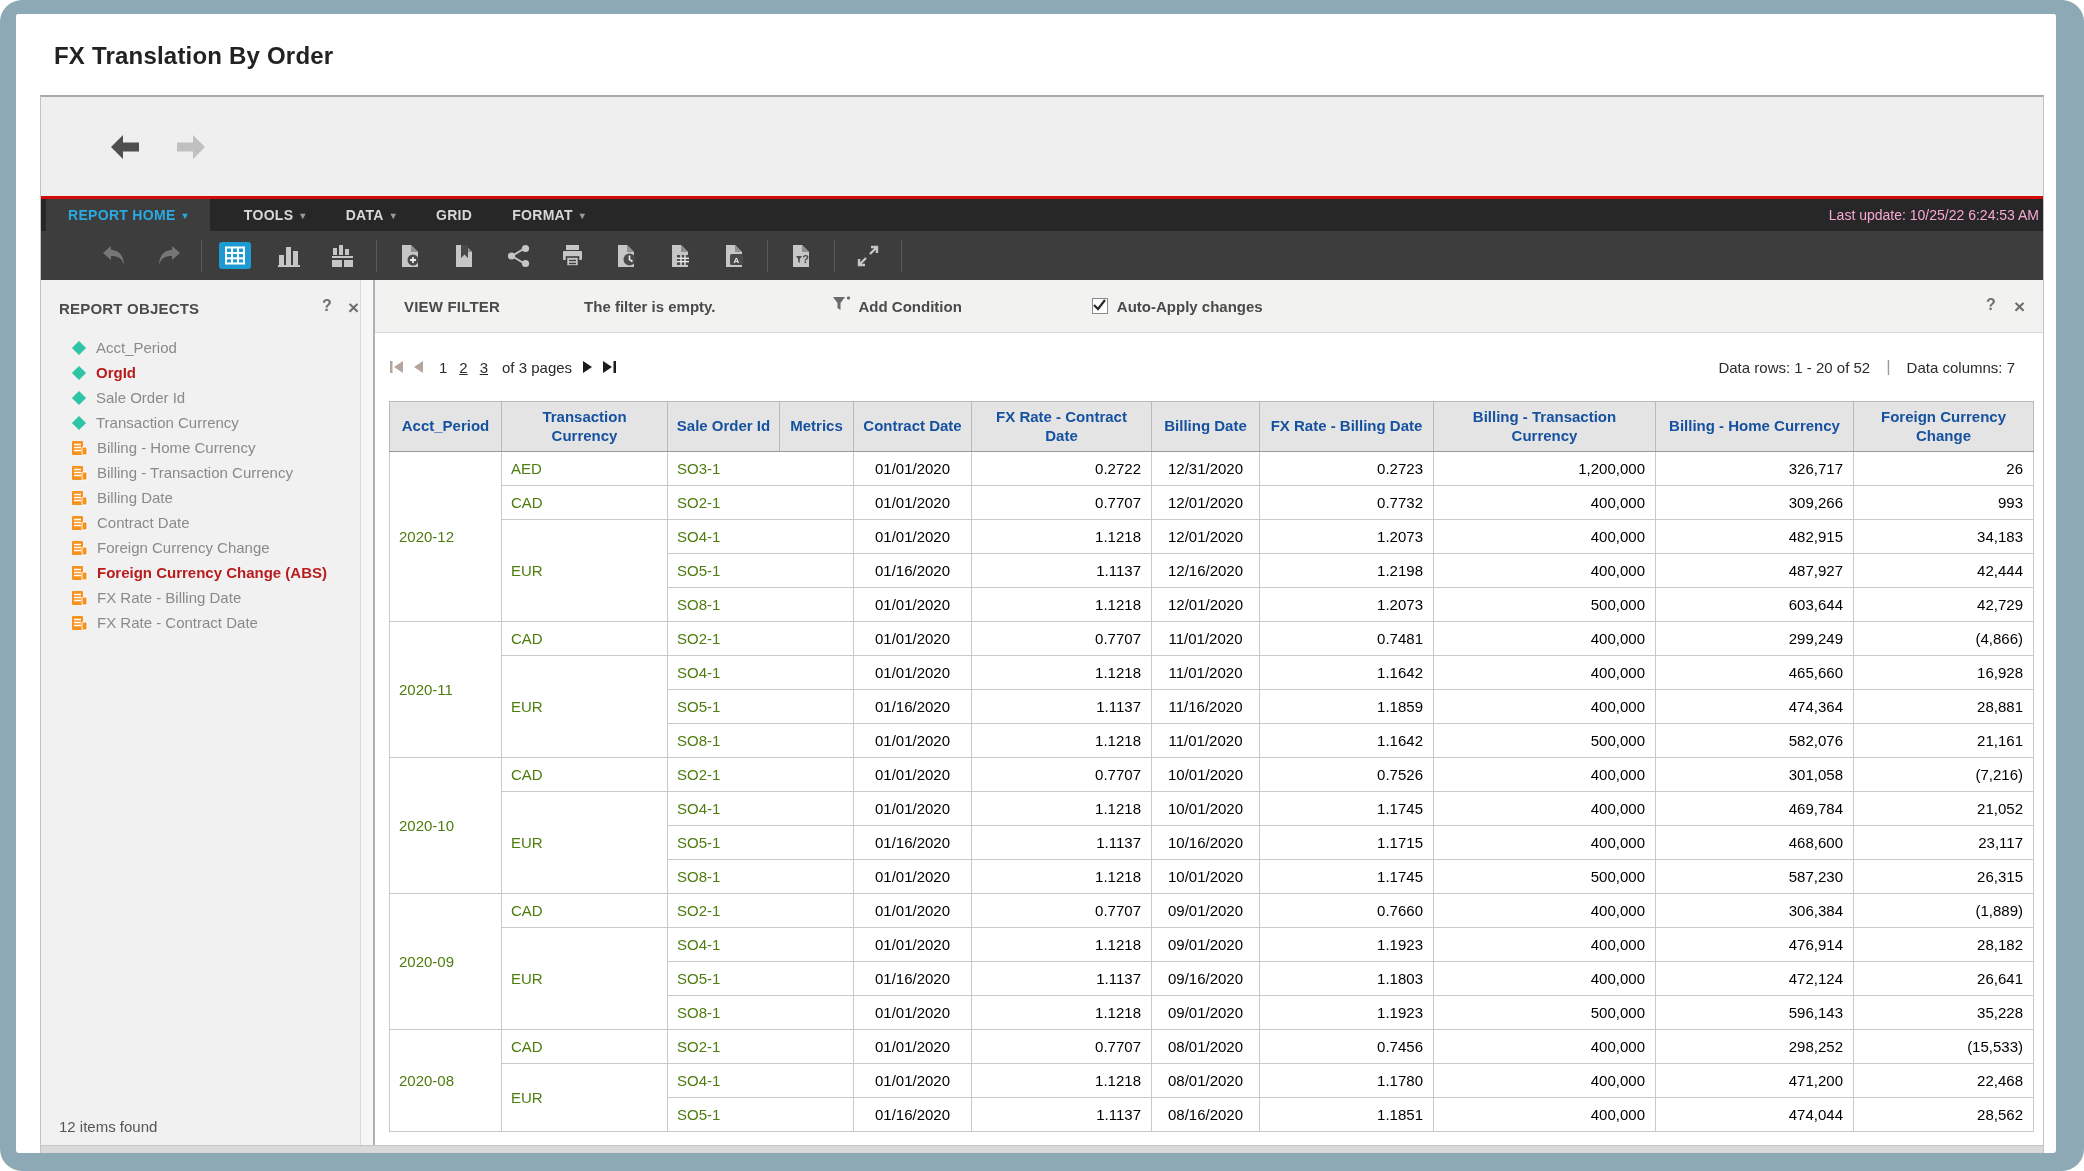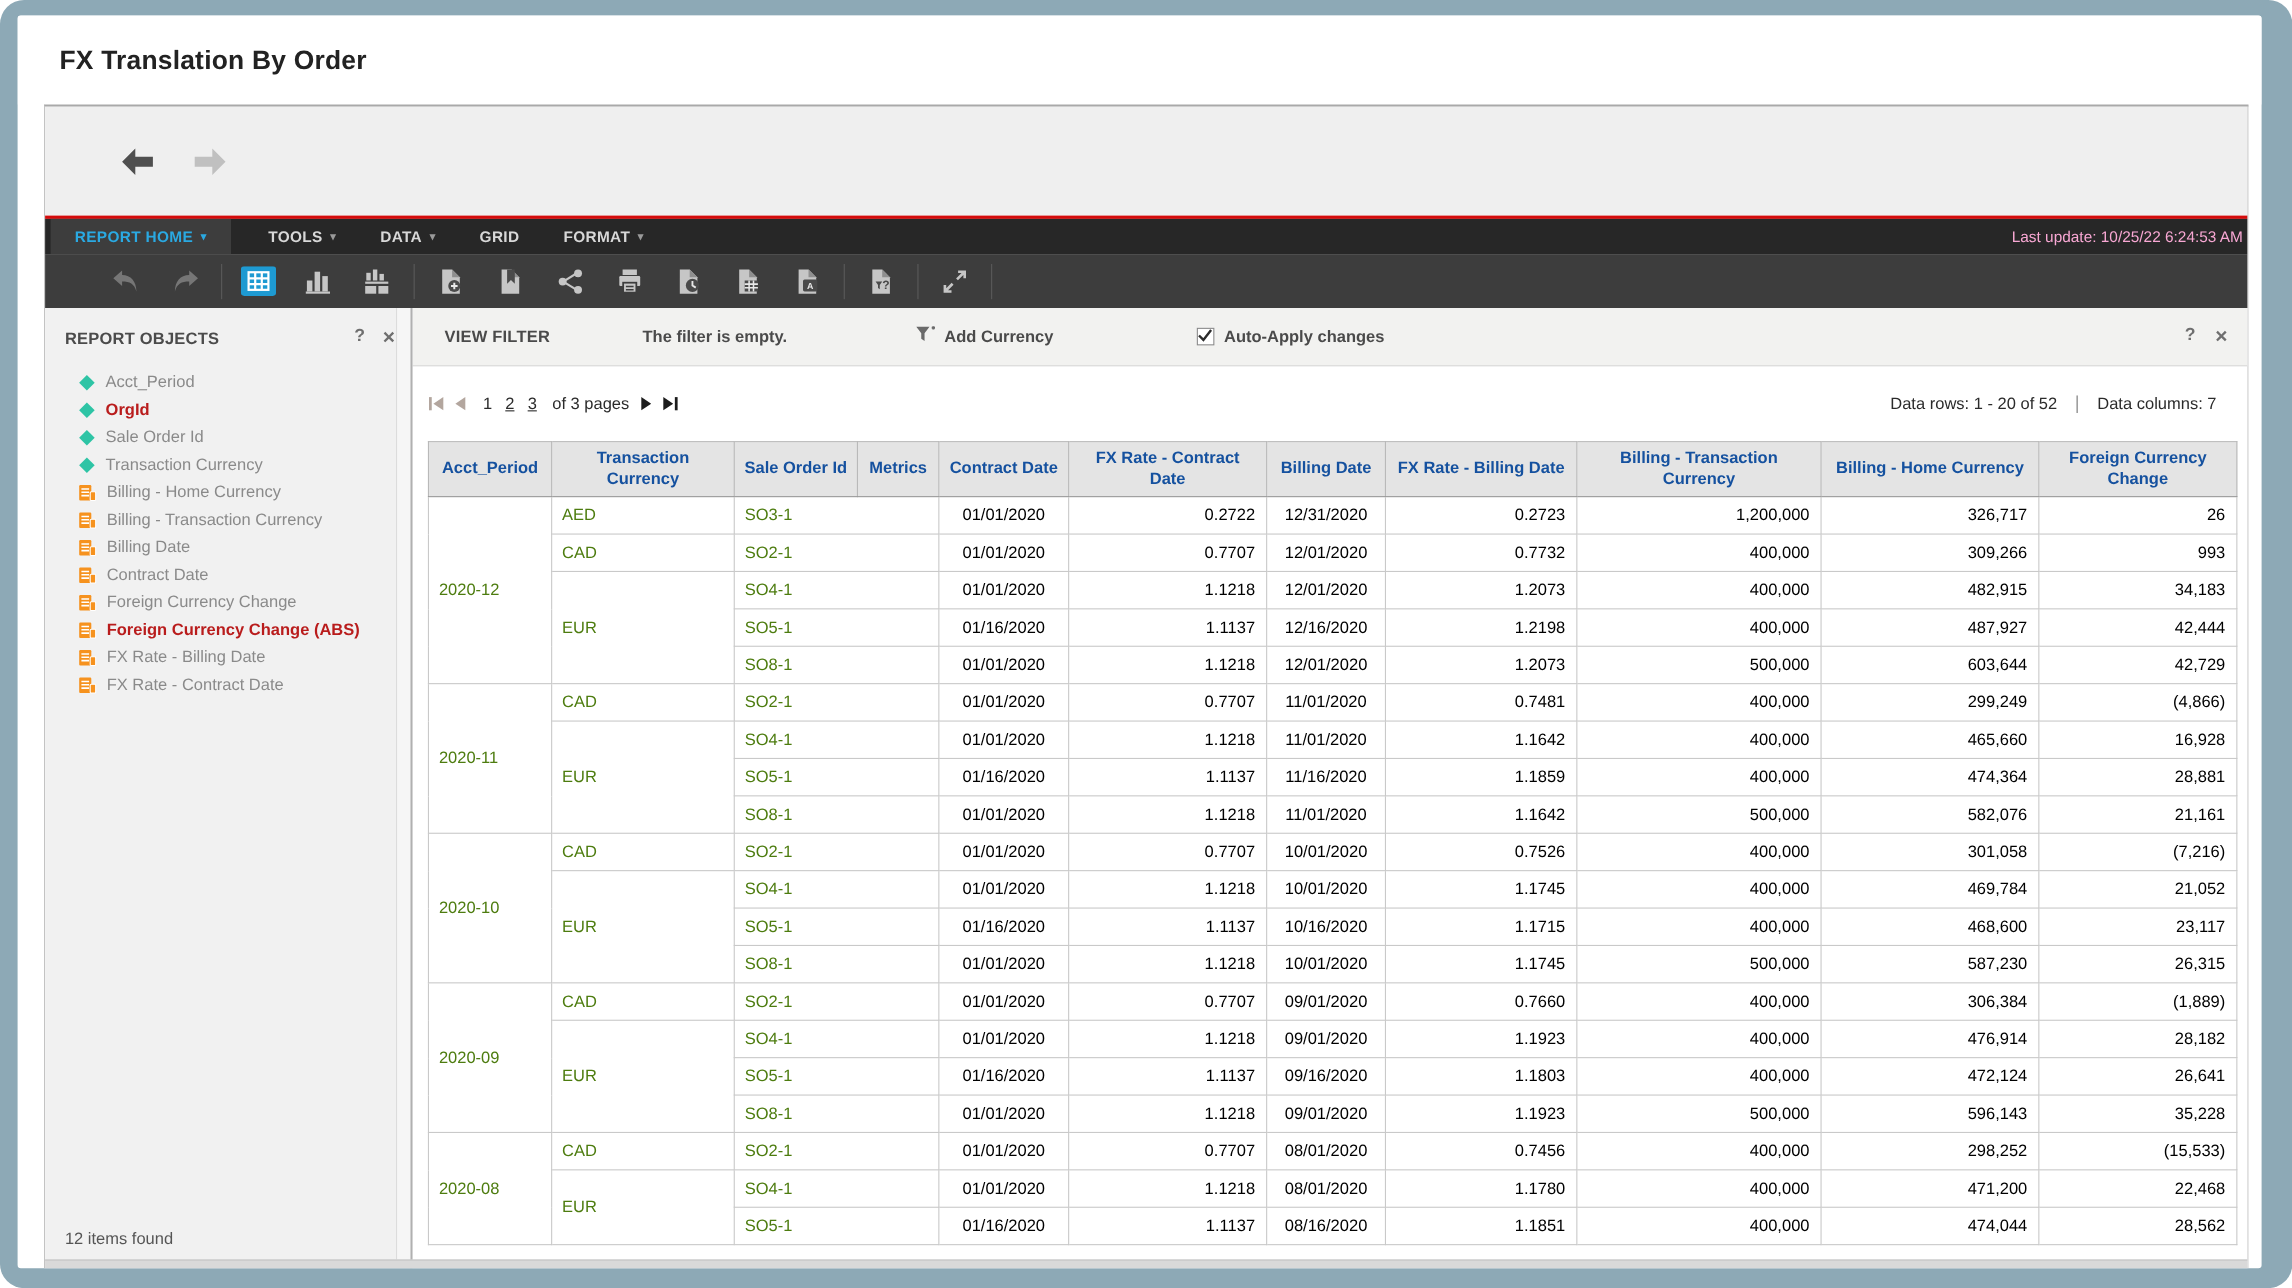--- a/index.html
+++ b/index.html
@@ -424,21 +424,21 @@
           <div class="view-filter">
             <span class="vf-label">VIEW FILTER</span>
             <span class="vf-status">The filter is empty.</span>
             <span class="vf-add">
               <span>
                 <svg width="19" height="17" viewBox="0 0 19 17">
                     <path d="M1 1 L13 1 L8.5 7 L8.5 14 L5.5 12 L5.5 7 Z" fill="#6a6a6a"></path>
                     <path d="M15 2 h3 M16.5 0.5 v3" stroke="#6a6a6a" stroke-width="1.8"></path>
                   </svg>
               </span>
-              <span>Add Currency</span>
+              <span>Add Condition</span>
             </span>
             <span class="vf-auto">
               <span class="vf-check">
                 <svg width="13" height="12" viewBox="0 0 13 12">
                     <path d="M1 6 L5 10 L12 1" stroke="#2b2b2b" stroke-width="2.2" fill="none"></path>
                   </svg>
               </span>
               <span>Auto-Apply changes</span>
             </span>
             <span class="vf-icons">

